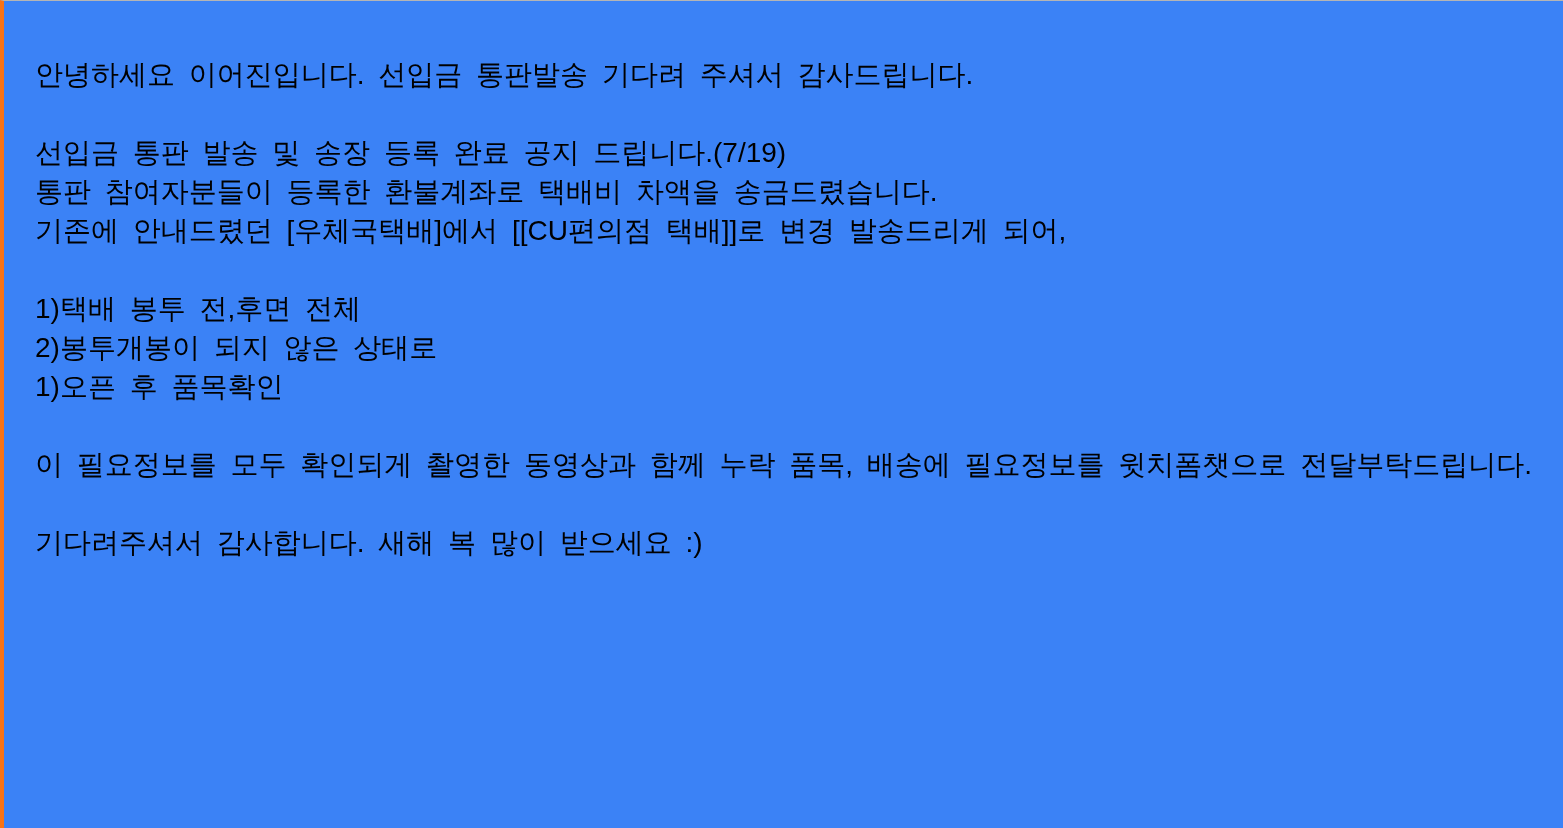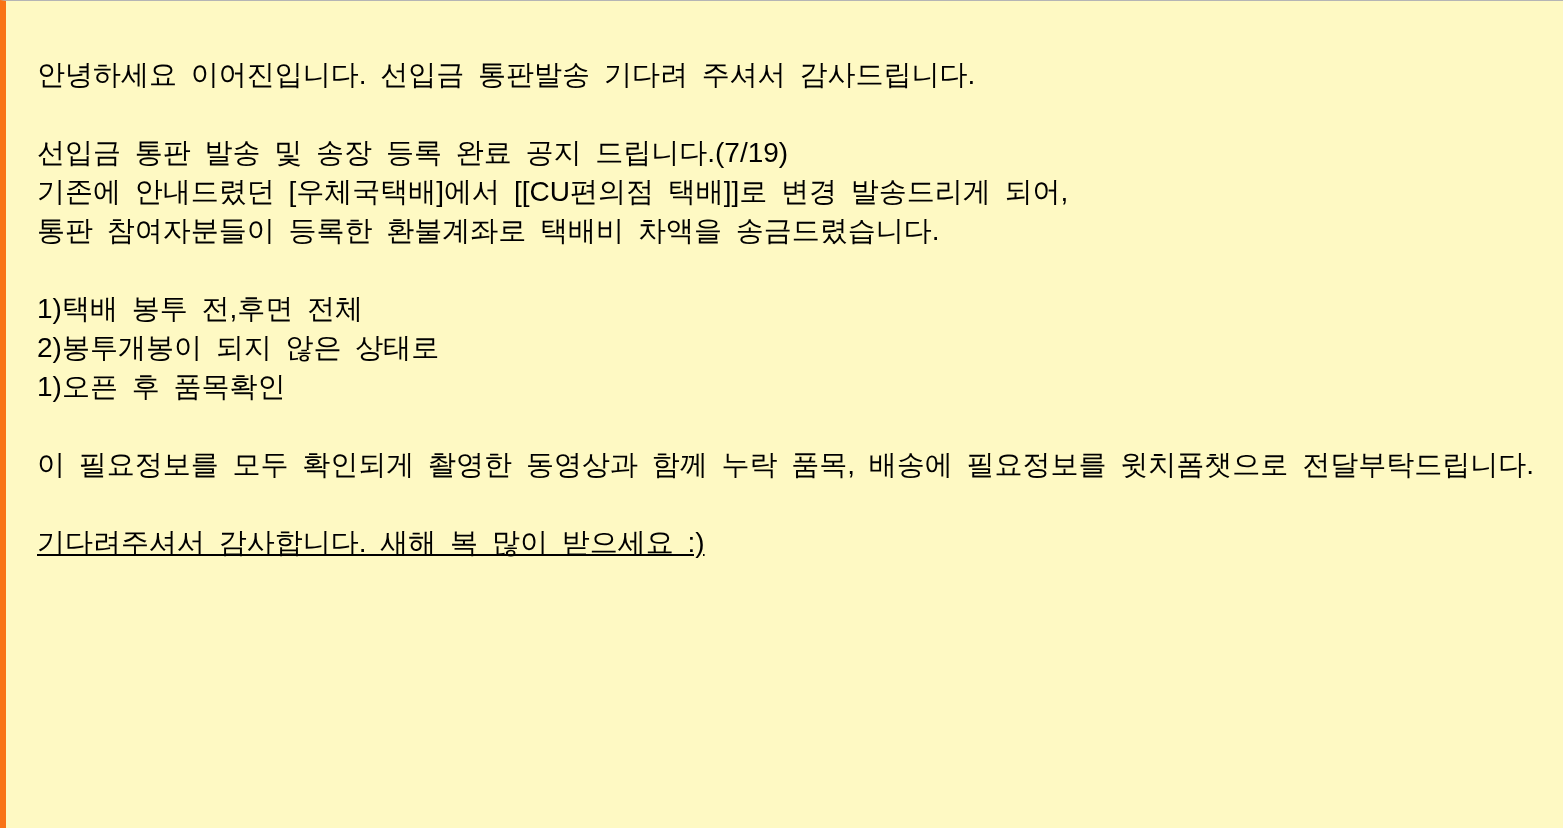--- a/index.html
+++ b/index.html
@@ -5,57 +5,56 @@
   html, body {
     margin: 0;
     padding: 0;
     background: #ffffff;
   }
   .page {
     position: relative;
     width: 1563px;
     height: 828px;
     box-sizing: border-box;
-    background: #fef9c3;
-    border-left: 6px solid #f97316;
+    background: #3b82f6;
+    border-left: 4px solid #f97316;
     border-top: 1px solid #b5b5b5;
     overflow: hidden;
   }
   .notice-text {
     box-sizing: border-box;
     padding: 54px 18px 0 31px;
     font-family: "Liberation Sans", "DejaVu Sans", sans-serif;
     font-size: 28px;
     line-height: 39px;
     color: #000000;
     word-spacing: 6px;
   }
   .paragraph {
     margin: 0 0 39px 0;
   }
   .paragraph:last-child {
     margin-bottom: 0;
-    text-decoration: underline;
   }
   .text-line {
     white-space: nowrap;
   }
 </style>
 </head>
 <body>
 
 <div class="page">
   <div class="notice-text">
       <div class="paragraph">
         <div class="text-line">안녕하세요 이어진입니다. 선입금 통판발송 기다려 주셔서 감사드립니다.</div>
       </div>
       <div class="paragraph">
         <div class="text-line">선입금 통판 발송 및 송장 등록 완료 공지 드립니다.(7/19)</div>
+        <div class="text-line">통판 참여자분들이 등록한 환불계좌로 택배비 차액을 송금드렸습니다.</div>
         <div class="text-line">기존에 안내드렸던 [우체국택배]에서 [[CU편의점 택배]]로 변경 발송드리게 되어,</div>
-        <div class="text-line">통판 참여자분들이 등록한 환불계좌로 택배비 차액을 송금드렸습니다.</div>
       </div>
       <div class="paragraph">
         <div class="text-line">1)택배 봉투 전,후면 전체</div>
         <div class="text-line">2)봉투개봉이 되지 않은 상태로</div>
         <div class="text-line">1)오픈 후 품목확인</div>
       </div>
       <div class="paragraph">
         <div class="text-line">이 필요정보를 모두 확인되게 촬영한 동영상과 함께 누락 품목, 배송에 필요정보를 윗치폼챗으로 전달부탁드립니다.</div>
       </div>
       <div class="paragraph">

